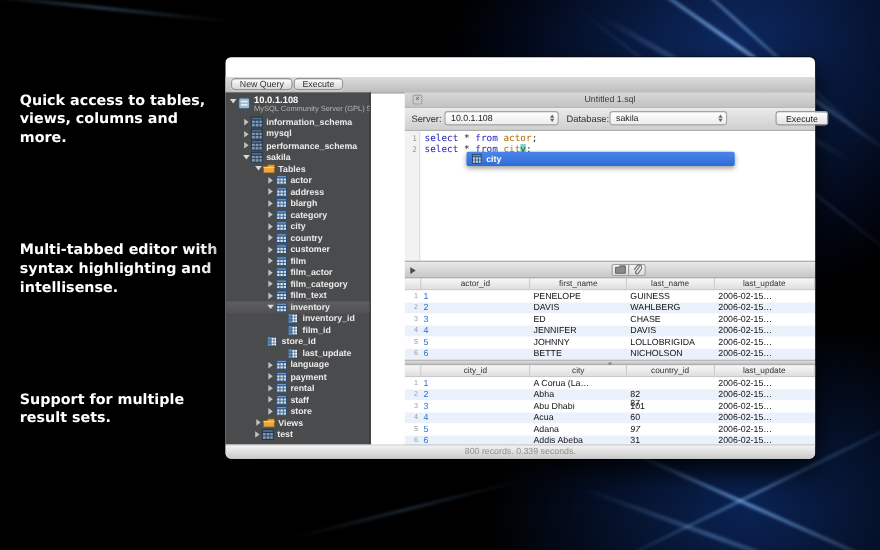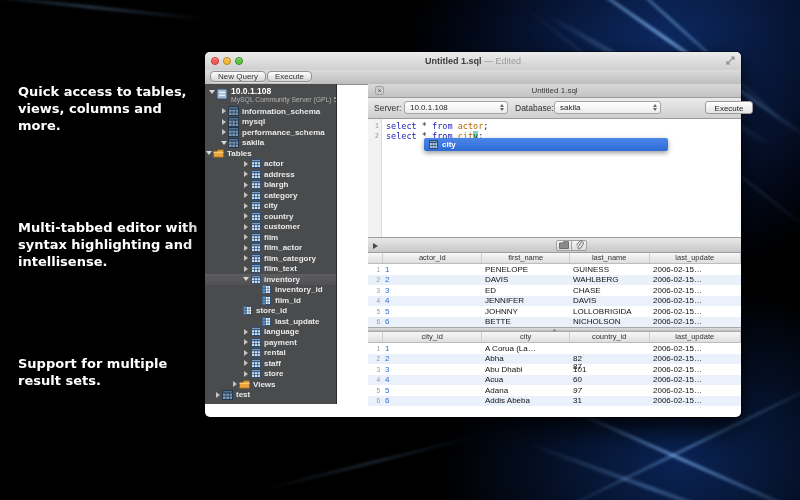--- a/index.html
+++ b/index.html
@@ -160,33 +160,20 @@
 views, columns and
 more.</div>
 <div class="feature f2">Multi-tabbed editor with
 syntax highlighting and
 intellisense.</div>
 <div class="feature f3">Support for multiple
 result sets.</div>
 
 <div class="window">
 
-  <div class="titlebar">
-    <div class="lights">
-      <span class="light l-red"></span>
-      <span class="light l-yellow"></span>
-      <span class="light l-green"></span>
-    </div>
-    <div class="wtitle">
-      <span>Untitled 1.sql</span> <span class="suffix">— Edited</span>
-    </div>
-    <svg class="resize-ic" width="9" height="9" viewBox="0 0 9 9">
-      <path d="M1 8 L8 1 M5 1 h3 v3 M4 8 h-3 v-3" stroke="#6e6e6e" stroke-width="1.2" fill="none"></path>
-    </svg>
-  </div>
 
   <div class="toolbar">
     <button class="mbtn b-newquery">New Query</button>
     <button class="mbtn b-execute-tb">Execute</button>
   </div>
 
   <div class="content">
 
     <div class="sidebar">
       <div class="srv-row">
@@ -245,21 +232,21 @@
             </span>
             <span class="icobox">
               <svg width="11" height="10" viewBox="0 0 11 10">
                 <rect x="0.5" y="0.5" width="10" height="9" fill="#7e99b5" stroke="#23374d"></rect>
                 <rect x="0.5" y="0.5" width="10" height="2.6" fill="#52708f" stroke="#23374d"></rect>
                 <path d="M4 3 V9.5 M7.4 3 V9.5 M0.5 6.2 H10.5" stroke="#23374d" stroke-width="0.7"></path>
               </svg>
             </span>
             <span class="tree-label">sakila</span>
           </div>
-          <div class="tree-row" style="">
+          <div class="tree-row" style="padding-left: 26px;">
             <span class="arrbox">
               <i class="arr-e"></i>
             </span>
             <span class="icobox">
               <svg width="11" height="9" viewBox="0 0 11 9">
                 <path d="M0.5 2.2 h3.4 l1 -1.4 h5.6 v7.4 h-10 z" fill="#eba63f" stroke="#8a6216" stroke-width="0.8"></path>
                 <path d="M0.5 3.4 h10" stroke="#f7d287" stroke-width="0.9"></path>
               </svg>
             </span>
             <span class="tree-label">Tables</span>
@@ -534,21 +521,21 @@
               <i class="arr-c"></i>
             </span>
             <span class="icobox">
               <svg width="11" height="9" viewBox="0 0 11 9">
                 <path d="M0.5 2.2 h3.4 l1 -1.4 h5.6 v7.4 h-10 z" fill="#eba63f" stroke="#8a6216" stroke-width="0.8"></path>
                 <path d="M0.5 3.4 h10" stroke="#f7d287" stroke-width="0.9"></path>
               </svg>
             </span>
             <span class="tree-label">Views</span>
           </div>
-          <div class="tree-row" style="padding-left: 9px;">
+          <div class="tree-row" style="padding-left: 25px;">
             <span class="arrbox">
               <i class="arr-c"></i>
             </span>
             <span class="icobox">
               <svg width="11" height="10" viewBox="0 0 11 10">
                 <rect x="0.5" y="0.5" width="10" height="9" fill="#7e99b5" stroke="#23374d"></rect>
                 <rect x="0.5" y="0.5" width="10" height="2.6" fill="#52708f" stroke="#23374d"></rect>
                 <path d="M4 3 V9.5 M7.4 3 V9.5 M0.5 6.2 H10.5" stroke="#23374d" stroke-width="0.7"></path>
               </svg>
             </span>
@@ -721,13 +708,16 @@
             <div class="g-cell c0" style="width: 100px;">6</div>
             <div class="g-cell" style="width: 88px;">Addis Abeba</div>
             <div class="g-cell" style="width: 80px;">31</div>
             <div class="g-cell" style="width: 92px;">2006-02-15…</div>
           </div>
         </div>
 
     </div>
   </div>
 
+  <div class="statusbar">
+    <span>800 records. 0.339 seconds.</span>
+  </div>
 </div>
 
 </body></html>

